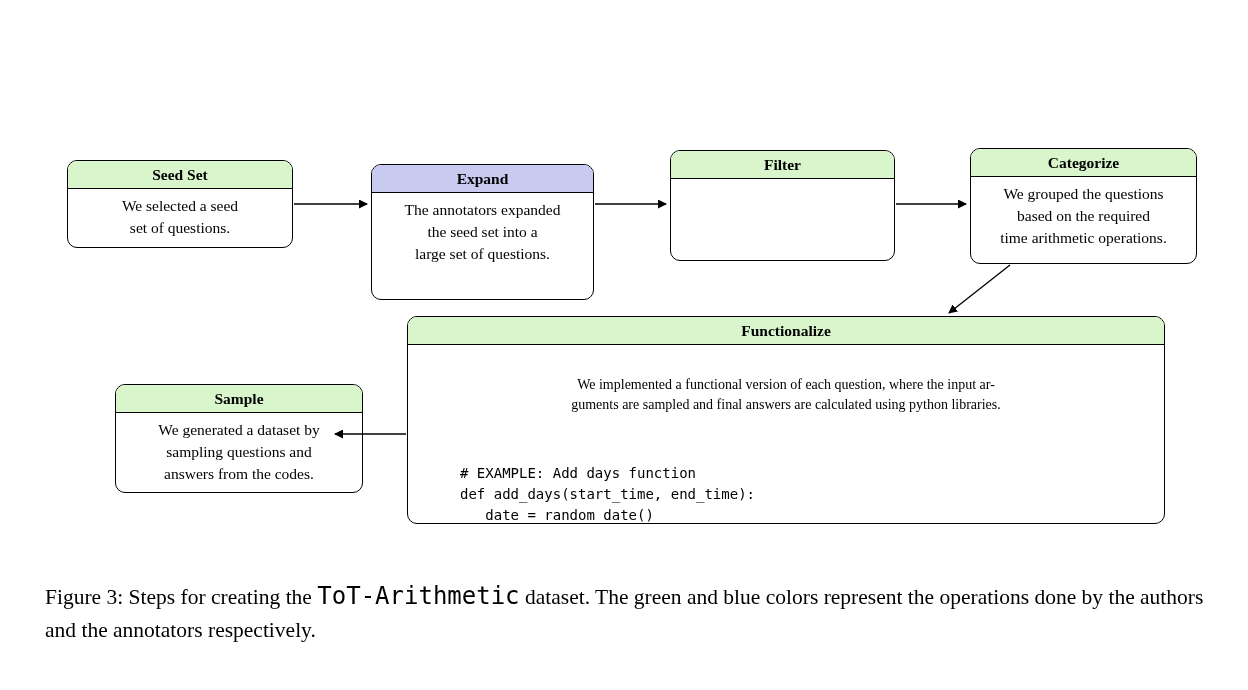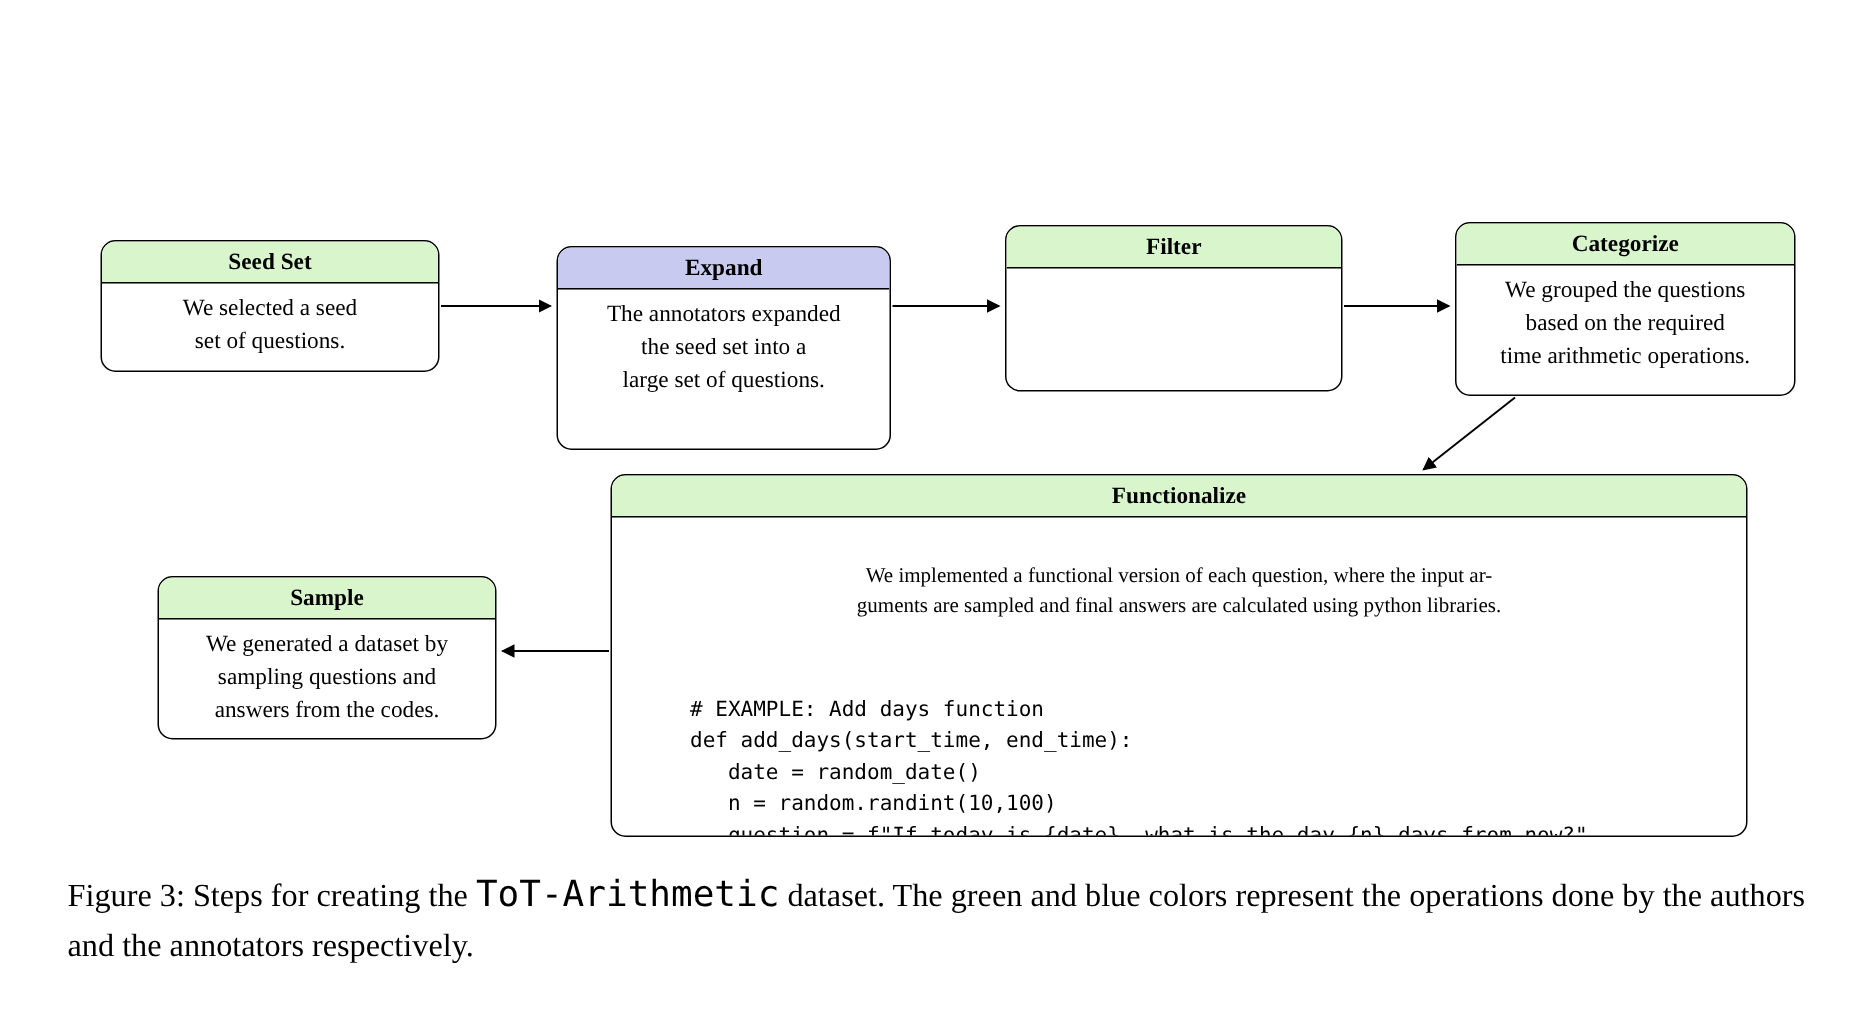--- a/index.html
+++ b/index.html
@@ -21,22 +21,22 @@
   .green .node-header { background:#d8f5cc; }
   .blue  .node-header { background:#c8caef; }
   .node-body {
     font-size:15.5px; text-align:center; white-space:pre-line;
     padding:6px 4px; line-height:1.42;
   }
   #seed-set      { left:67px;  top:160px; width:226px; height:88px; }
   #expand        { left:371px; top:148px; width:223px; height:136px;margin-top:16px; }
   #filter        { left:670px; top:150px; width:225px; height:111px; }
   #categorize    { left:970px; top:148px; width:227px; height:116px;border-radius:10px; }
-  #functionalize { left:407px; top:316px; width:758px; height:242px; }
-  #sample        { left:105px; top:384px; width:226px; height:109px; }
+  #functionalize { left:407px; top:316px; width:758px; height:208px; }
+  #sample        { left:115px; top:384px; width:248px; height:109px; }
 
   #functionalize .node-body { padding-top:8px; }
   .func-intro {
     font-size:14px; text-align:center; white-space:pre-line; line-height:1.42;
   }
   .func-code {
     font-family:"DejaVu Sans Mono", monospace;
     font-size:14px; text-align:left; white-space:pre;
     line-height:1.5; margin:26px 0 0 48px;
   }

